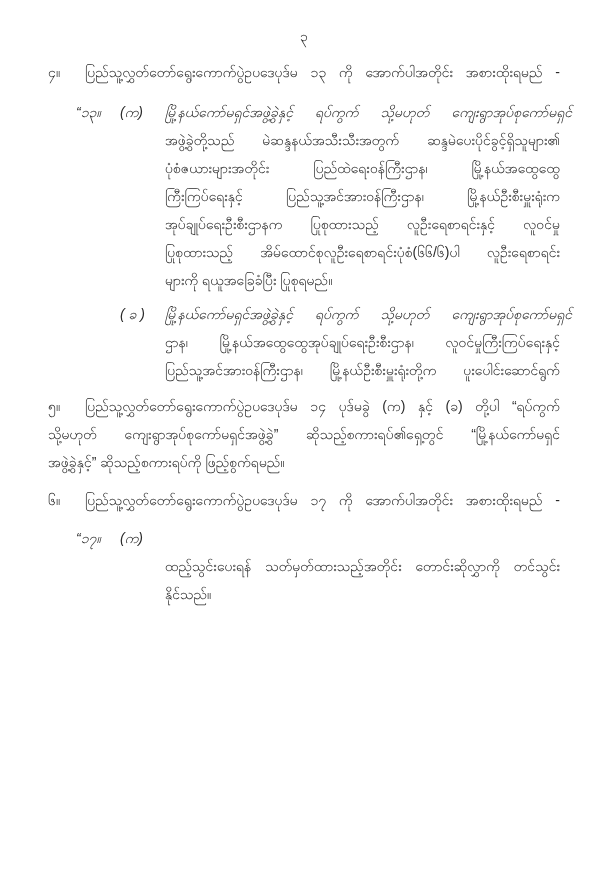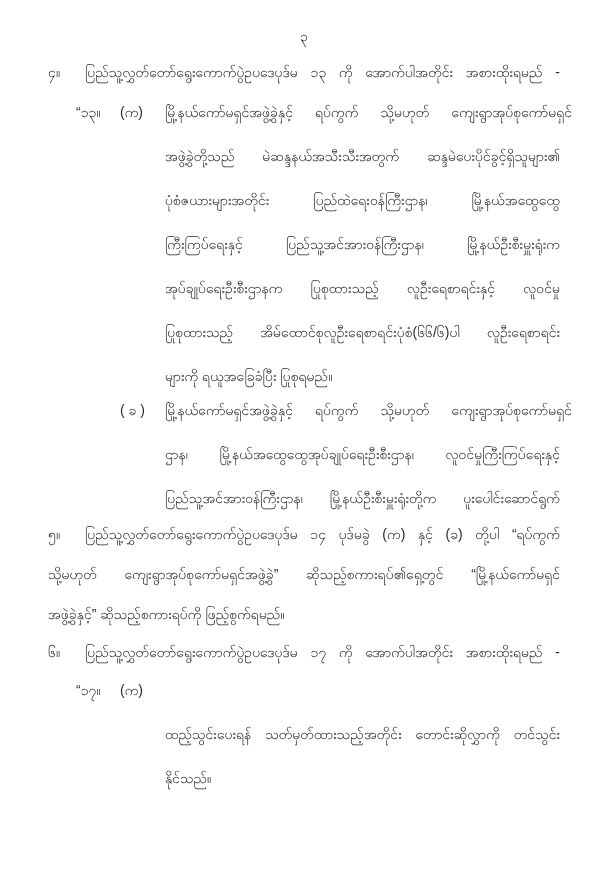--- a/index.html
+++ b/index.html
@@ -17,30 +17,30 @@
   }
   .ln { height: 28px; line-height: 28px; }
   .pageno { text-align: center; margin-bottom: 8px; }
 
   
   .p-row { display: flex; padding-left: 48px; padding-right: 48px; }
   .p-row .num { flex: 0 0 37px; }
   .p-row .txt { flex: 1; text-align: justify; text-align-last: justify; }
 
   
-  .q-first { display: flex; padding-left: 76px; padding-right: 36px; }
+  .q-first { display: flex; padding-left: 76px; padding-right: 36px; font-style: italic; }
   .q-first .qnum { flex: 0 0 44px; }
   .q-first .qlabel { flex: 0 0 45px; }
   .q-first .txt { flex: 1; text-align: justify; text-align-last: justify; }
 
   
-  .q-line { padding-left: 165px; padding-right: 48px; text-align: justify; text-align-last: justify; margin-top: 16px; }
+  .q-line { padding-left: 165px; padding-right: 48px; text-align: justify; text-align-last: justify; }
 
   
-  .p-cont { padding-left: 48px; padding-right: 48px; text-align: justify; text-align-last: justify; margin-top: 12px; }
+  .p-cont { padding-left: 48px; padding-right: 48px; text-align: justify; text-align-last: justify; }
 
   .end { text-align-last: auto; }
 
   .sec13a { margin-top: 12px; }
   .sec13b { margin-top: 6px; }
   .para5  { margin-top: 8px; }
   .para6  { margin-top: 10px; }
   .sec17a { margin-top: 10px; }
 </style>
 </head>

